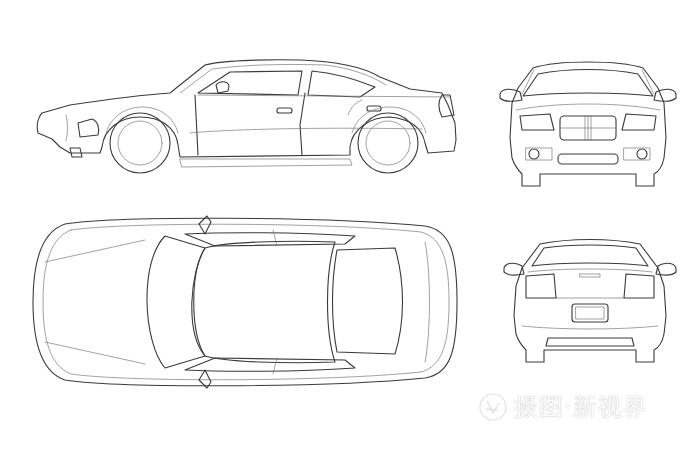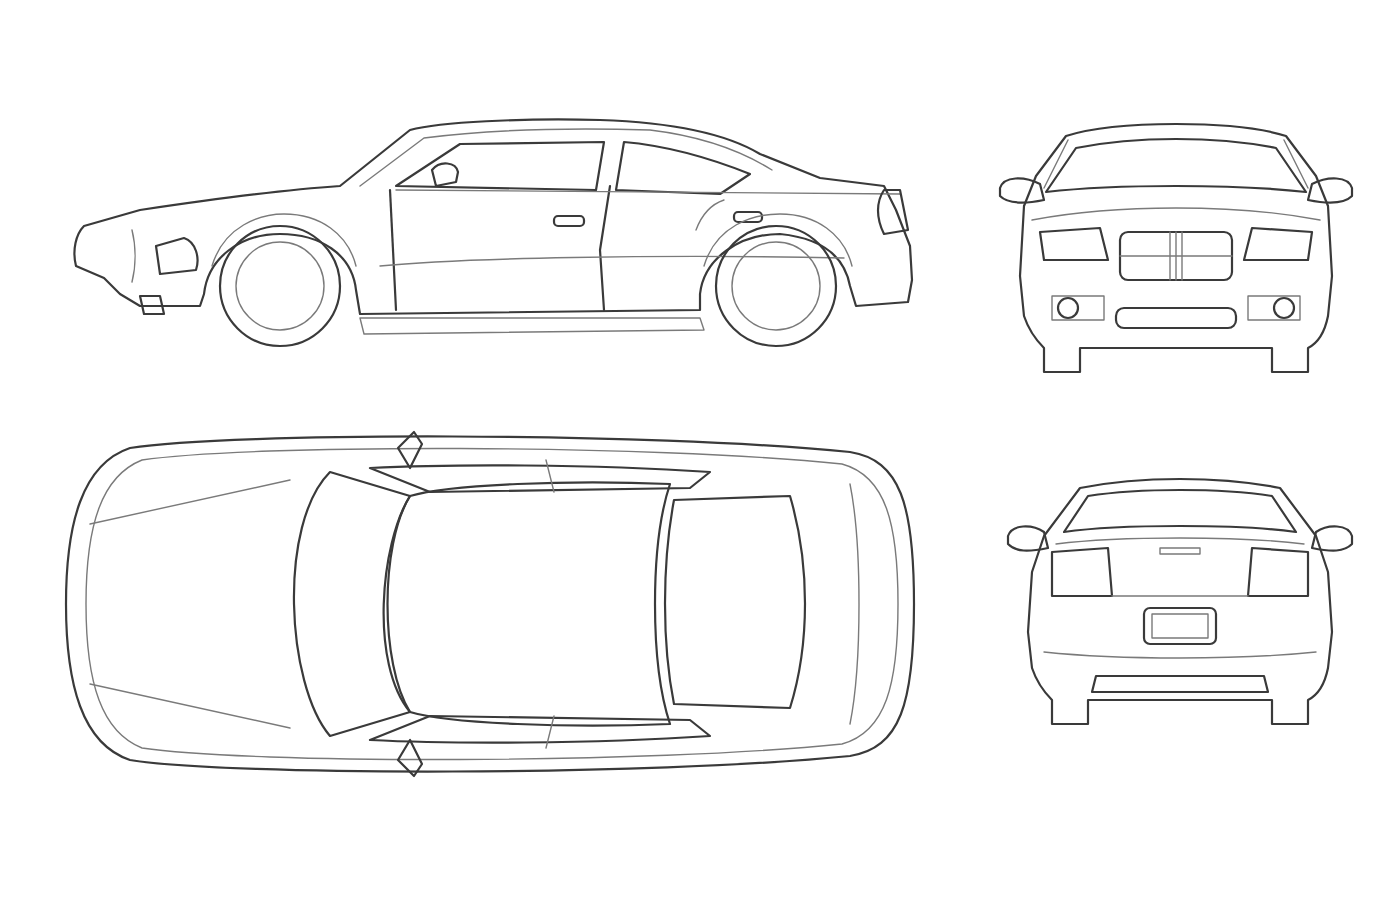--- a/index.html
+++ b/index.html
@@ -131,13 +131,20 @@
     <path class="s" d="M154,40 L126,38 L124,62 L154,62 Z"></path>
     <path class="t" d="M56,62 L124,62"></path>
 
     <rect class="s" x="72" y="68" width="36" height="18" rx="3"></rect>
     <rect class="t" x="76" y="71" width="28" height="12"></rect>
 
     <path class="t" d="M22,90 C60,94 120,94 158,90"></path>
     <path class="s" d="M48,102 L132,102 L134,110 L46,110 Z"></path>
   </svg>
 
+  <div id="watermark">
+    <svg width="30" height="30" viewBox="0 0 30 30">
+      <circle cx="15" cy="15" r="13" fill="#ffffff" stroke="#e2e2e2" stroke-width="1.2"></circle>
+      <path d="M9,9 L15,21 L21,11 M8,17 L20,18" fill="none" stroke="#e2e2e2" stroke-width="1.4"></path>
+    </svg>
+    <span id="wm-text">摄图·新视界</span>
+  </div>
 </div>
 
 </body></html>

